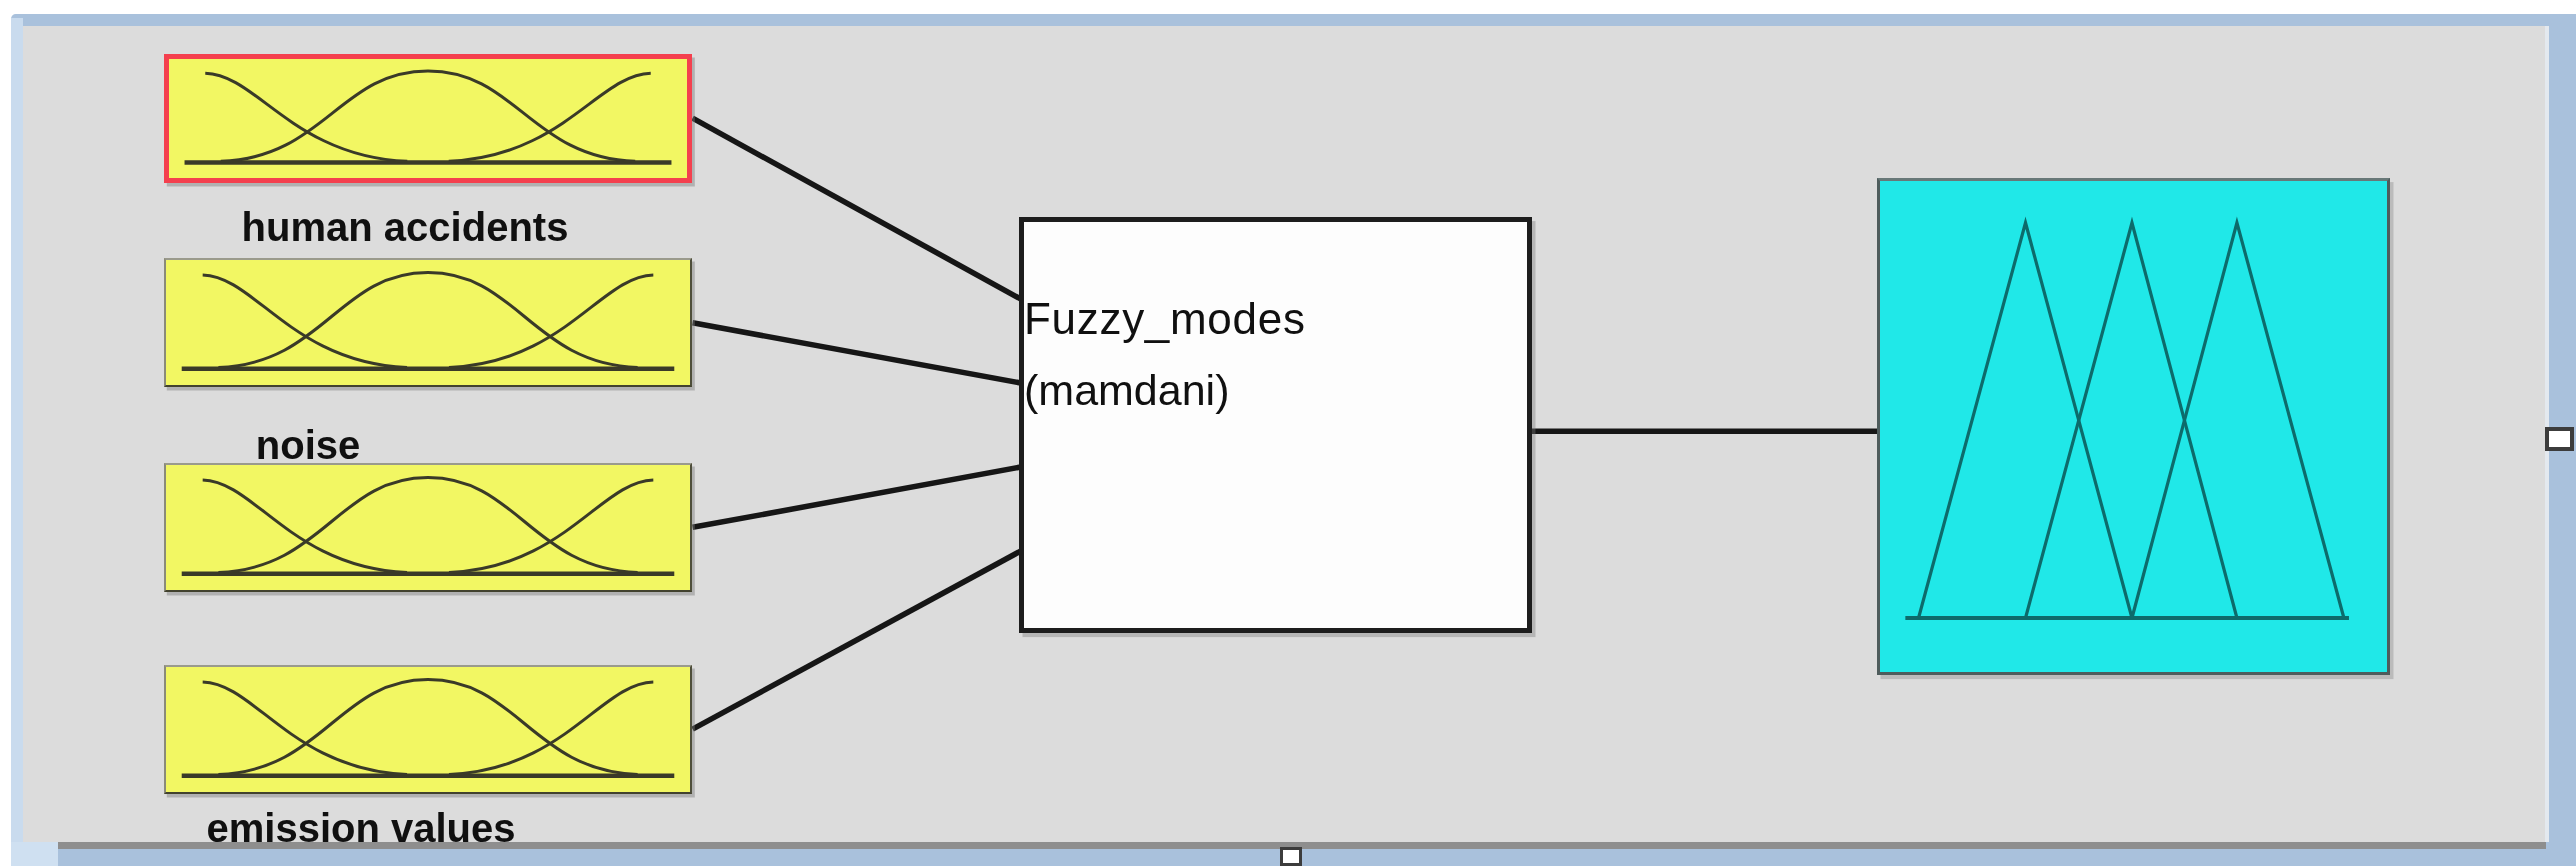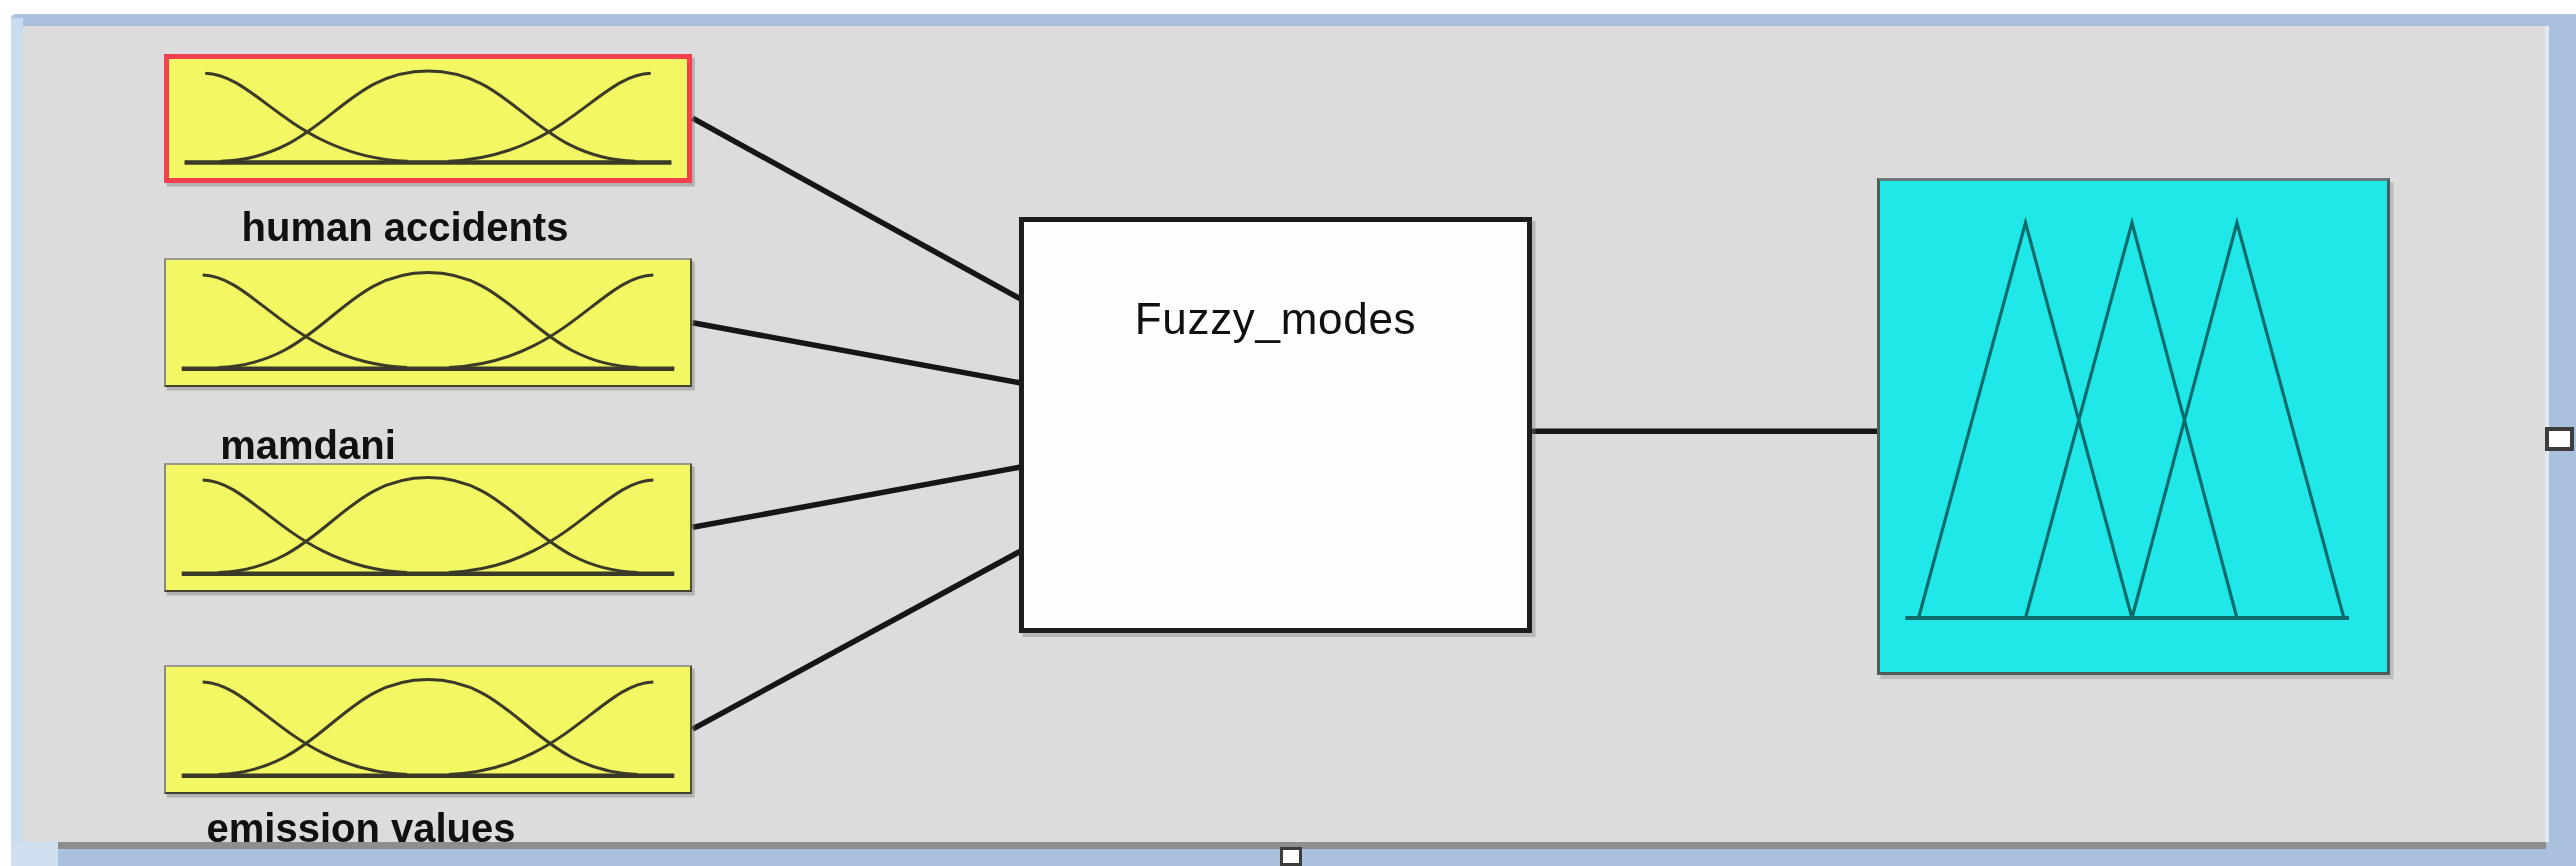--- a/index.html
+++ b/index.html
@@ -67,21 +67,21 @@
   }
   .input-box.selected {
     border: 5.5px solid #f4404e;
   }
   .input-box svg, .output-box svg { display: block; width: 100%; height: 100%; }
 
   .system-box {
     position: absolute; left: 1019px; top: 217px; width: 513px; height: 416px;
     box-sizing: border-box; background: #fdfdfd; border: 5.5px solid #1d1d1d;
     box-shadow: 3.5px 4.1px 0 rgba(125,125,125,0.4);
-    text-align: center; color: #101010;
+    text-align: left; color: #101010;
   }
   .system-box .line1 {
     margin-top: 72px; font-size: 44px; letter-spacing: 0.7px;
   }
   .system-box .line2 {
     margin-top: 22px; font-size: 43px;
   }
 
   .output-box {
     position: absolute; left: 1877px; top: 178px; width: 513px; height: 497px;
@@ -155,32 +155,33 @@
     <svg viewBox="0 0 100 100" preserveAspectRatio="none">
       <path d="M 3 87 L 97 87" fill="none" stroke="#3a3a28" stroke-width="4.5" vector-effect="non-scaling-stroke"></path>
       <path d="M 7 12 C 17 13, 24 82, 46 86" fill="none" stroke="#3a3a28" stroke-width="3" vector-effect="non-scaling-stroke"></path>
       <path d="M 10 86 C 30 83, 33 10, 50 10 C 67 10, 70 83, 90 86" fill="none" stroke="#3a3a28" stroke-width="3" vector-effect="non-scaling-stroke"></path>
       <path d="M 54 86 C 76 82, 83 13, 93 12" fill="none" stroke="#3a3a28" stroke-width="3" vector-effect="non-scaling-stroke"></path>
     </svg>
   </div>
 
   <div class="system-box">
     <div class="line1">Fuzzy_modes</div>
+    <div class="line2">(mamdani)</div>
   </div>
 
   <div class="output-box">
     <svg viewBox="0 0 100 100" preserveAspectRatio="none">
       <path d="M 5 89 L 92.5 89" fill="none" stroke="#0d6b6b" stroke-width="4" vector-effect="non-scaling-stroke"></path>
       <path d="M 7.6 89 L 28.7 8.5 L 49.7 89" fill="none" stroke="#0d6b6b" stroke-width="3.2" vector-effect="non-scaling-stroke"></path>
       <path d="M 28.7 89 L 49.7 8.5 L 70.4 89" fill="none" stroke="#0d6b6b" stroke-width="3.2" vector-effect="non-scaling-stroke"></path>
       <path d="M 49.7 89 L 70.4 8.5 L 91.5 89" fill="none" stroke="#0d6b6b" stroke-width="3.2" vector-effect="non-scaling-stroke"></path>
     </svg>
   </div>
 
   <div class="node-label lbl-input0">human accidents</div>
-  <div class="node-label lbl-input1">mamdani</div>
+  <div class="node-label lbl-input1">noise</div>
   <div class="node-label lbl-input3">emission values</div>
 
   <div class="notch right"></div>
   <div class="notch bottom"></div>
 
 </div>
 
 
 </body></html>

